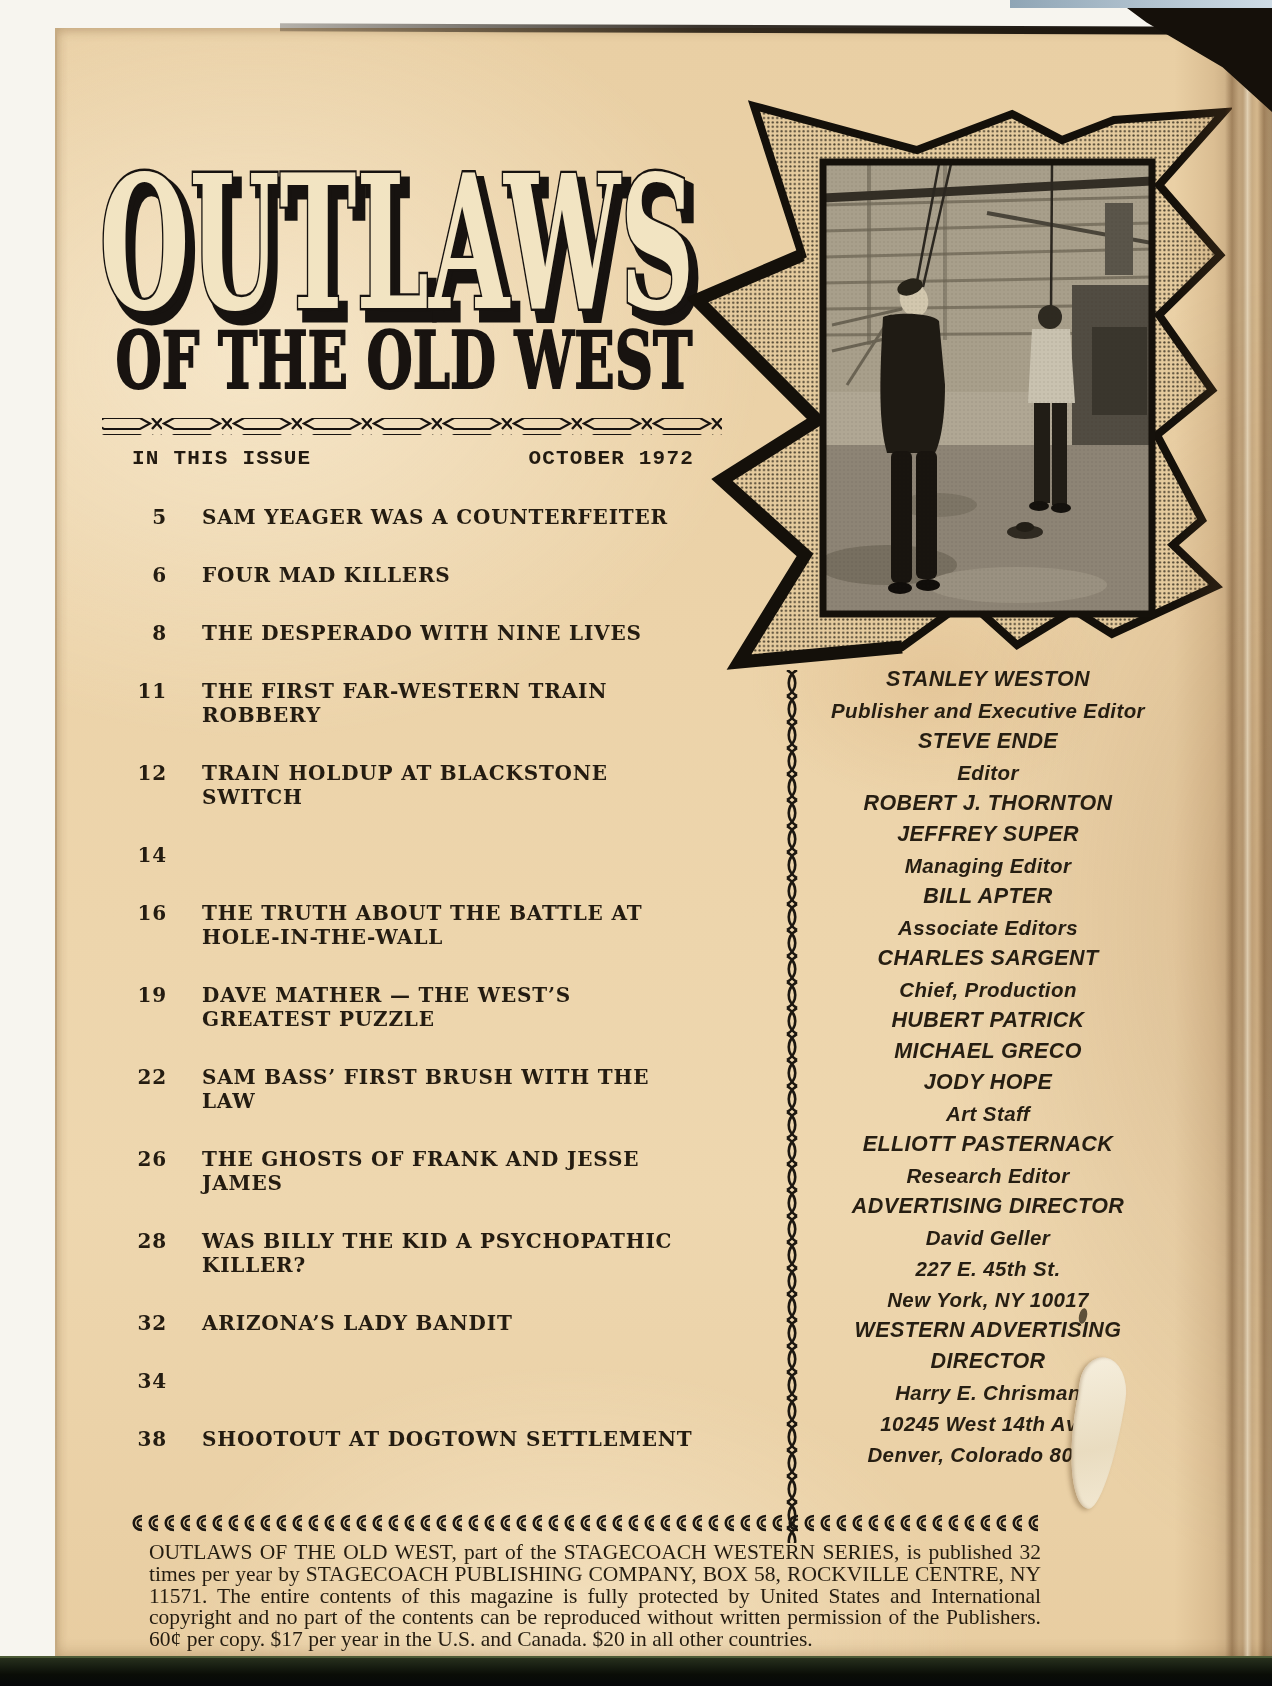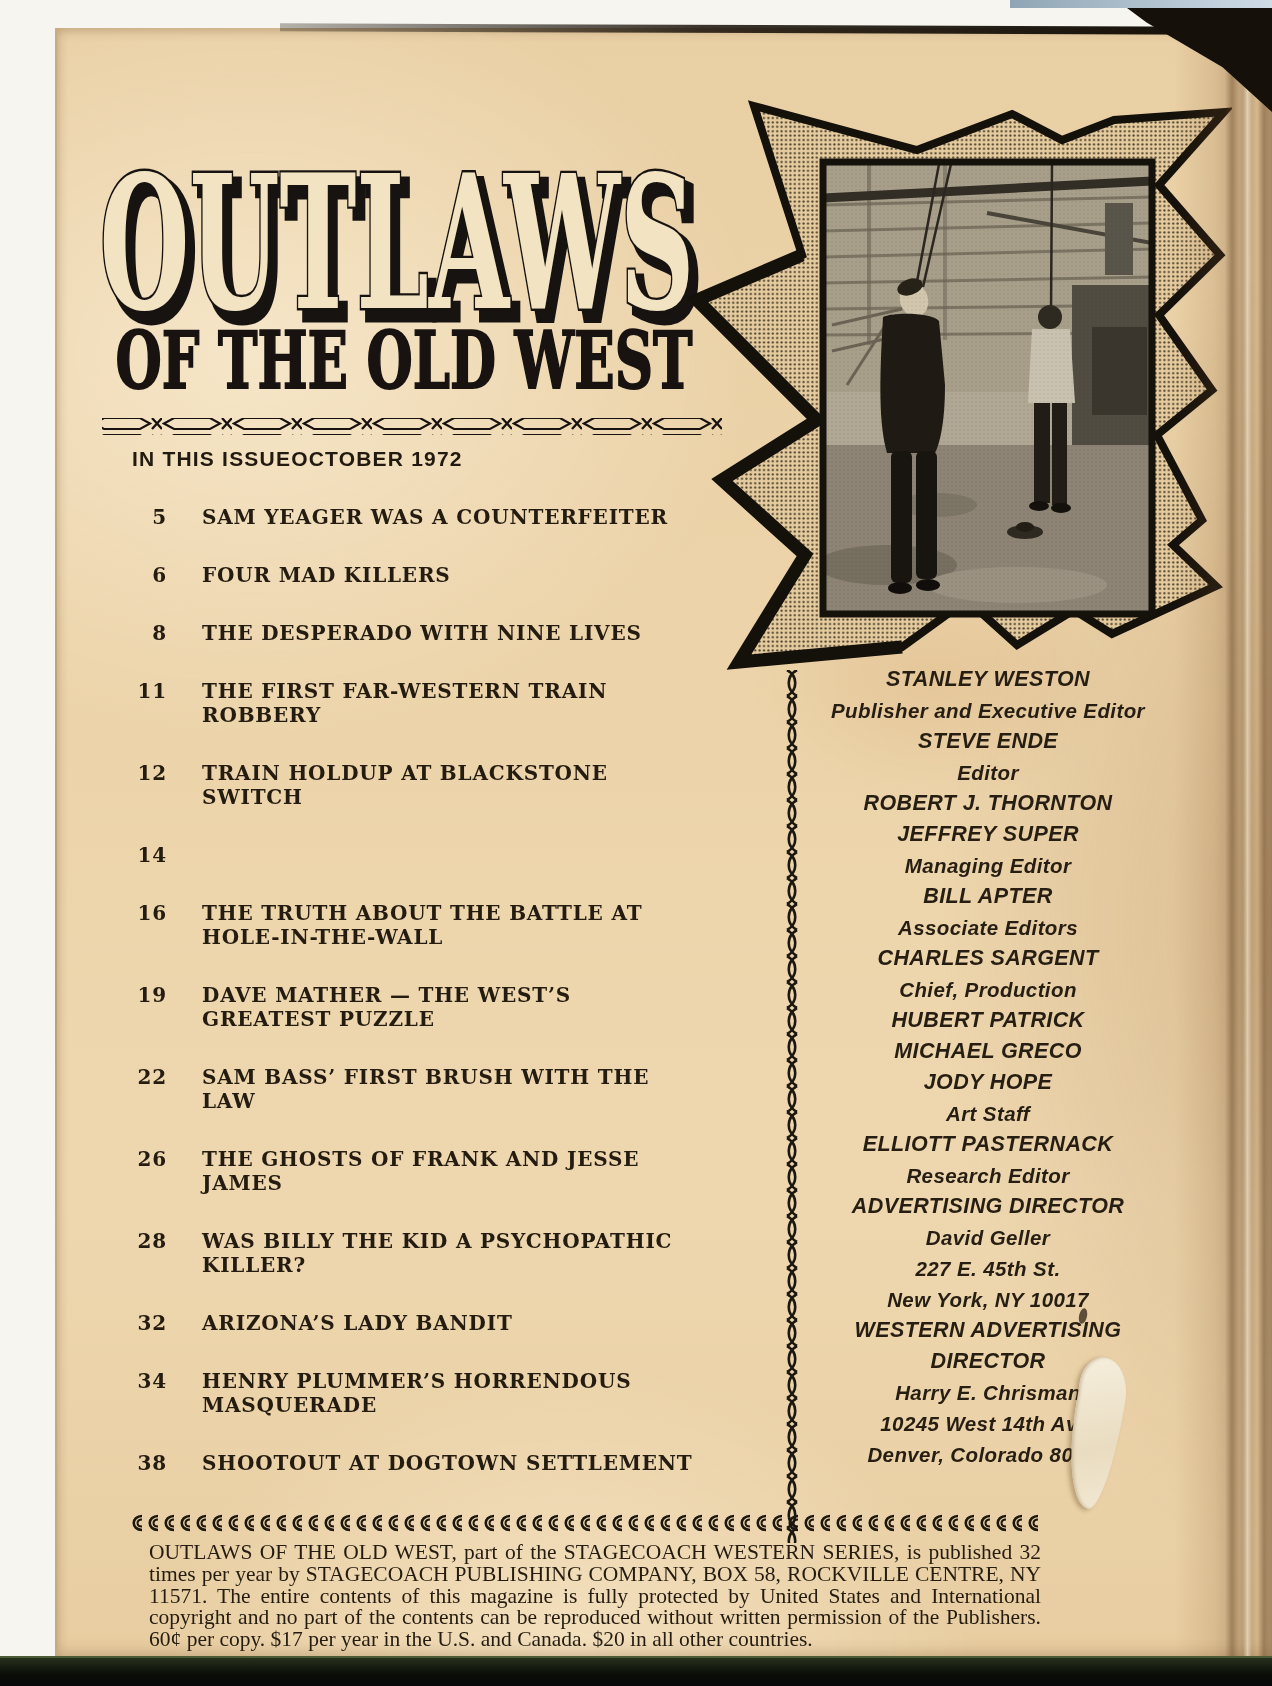--- a/index.html
+++ b/index.html
@@ -21,21 +21,21 @@
     background:linear-gradient(90deg,transparent,rgba(140,95,50,.16) 40%,rgba(92,58,28,.34) 72%,rgba(150,108,62,.22) 84%,rgba(70,42,20,.40));}
   .crease{position:absolute;top:0;height:100%;width:14px;
     background:linear-gradient(90deg,transparent,rgba(96,62,30,.38),transparent);}
   .ridge{position:absolute;top:0;height:100%;width:9px;
     background:linear-gradient(90deg,transparent,rgba(255,246,224,.55),transparent);}
 
   
   .title-svg{position:absolute;left:35px;top:132px;width:645px;height:292px;}
 
   .issue-row{position:absolute;left:75px;top:419px;width:562px;display:flex;
-    font-family:Liberation Sans, sans-serif;font-weight:bold;
+    justify-content:space-between;font-family:Liberation Mono, monospace;font-weight:bold;
     font-size:21px;letter-spacing:1.2px;color:#221a10;}
 
   
   .toc{position:absolute;left:63px;top:477px;width:600px;margin:0;padding:0;list-style:none;}
   .toc-entry{display:grid;grid-template-columns:47px 1fr;column-gap:27px;margin:0 0 34px 0;
     font-family:"DejaVu Serif",serif;font-weight:bold;font-size:20px;line-height:24px;
     color:#241c11;letter-spacing:.8px;}
   .toc-num{text-align:right;}
   .toc-title{white-space:pre-line;margin-left:8px;}
 
@@ -165,22 +165,20 @@
 KILLER?</span>
       </li>
 
       <li class="toc-entry">
         <span class="toc-num">32</span>
         <span class="toc-title">ARIZONA’S LADY BANDIT</span>
       </li>
 
       <li class="toc-entry">
         <span class="toc-num">34</span>
-        <span class="toc-title">HENRY PLUMMER’S HORRENDOUS
-MASQUERADE</span>
       </li>
 
       <li class="toc-entry">
         <span class="toc-num">38</span>
         <span class="toc-title">SHOOTOUT AT DOGTOWN SETTLEMENT</span>
       </li>
     </ol>
 
     <svg class="burst-svg" viewBox="0 0 545 592">
       <defs>

